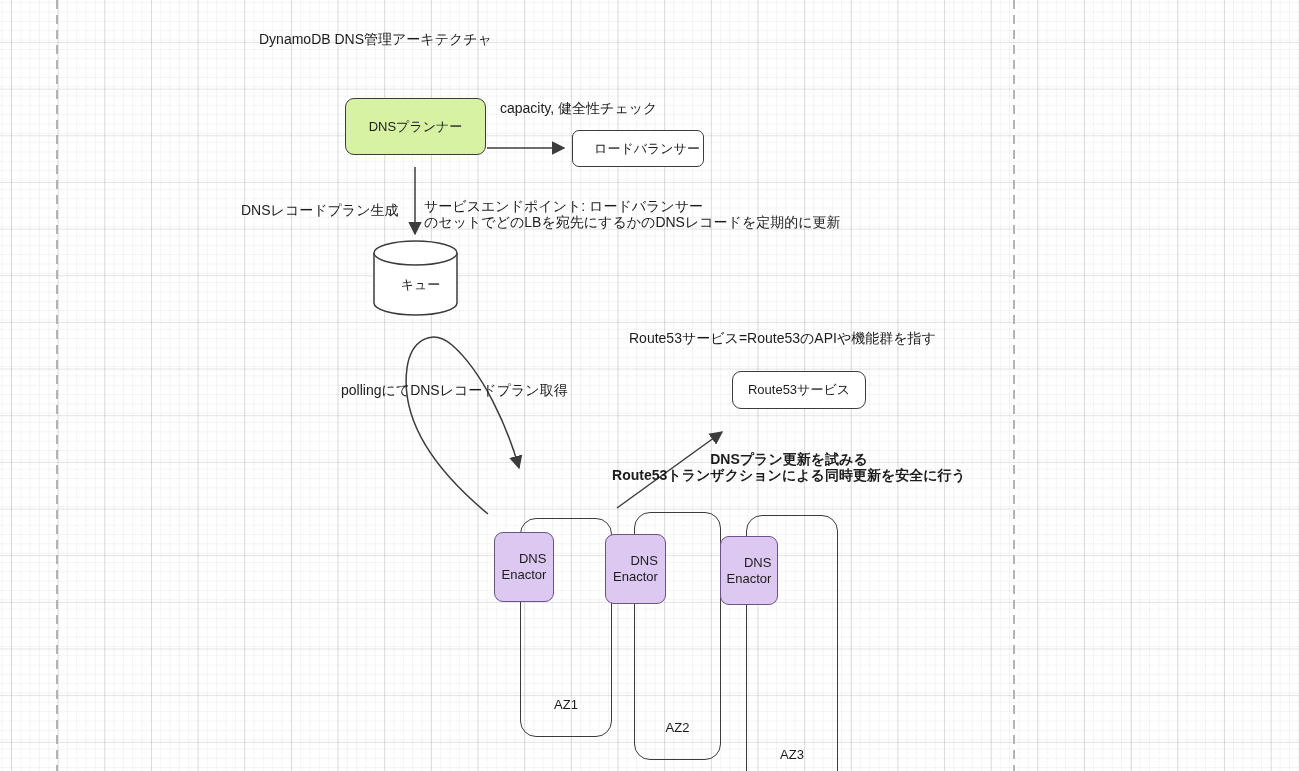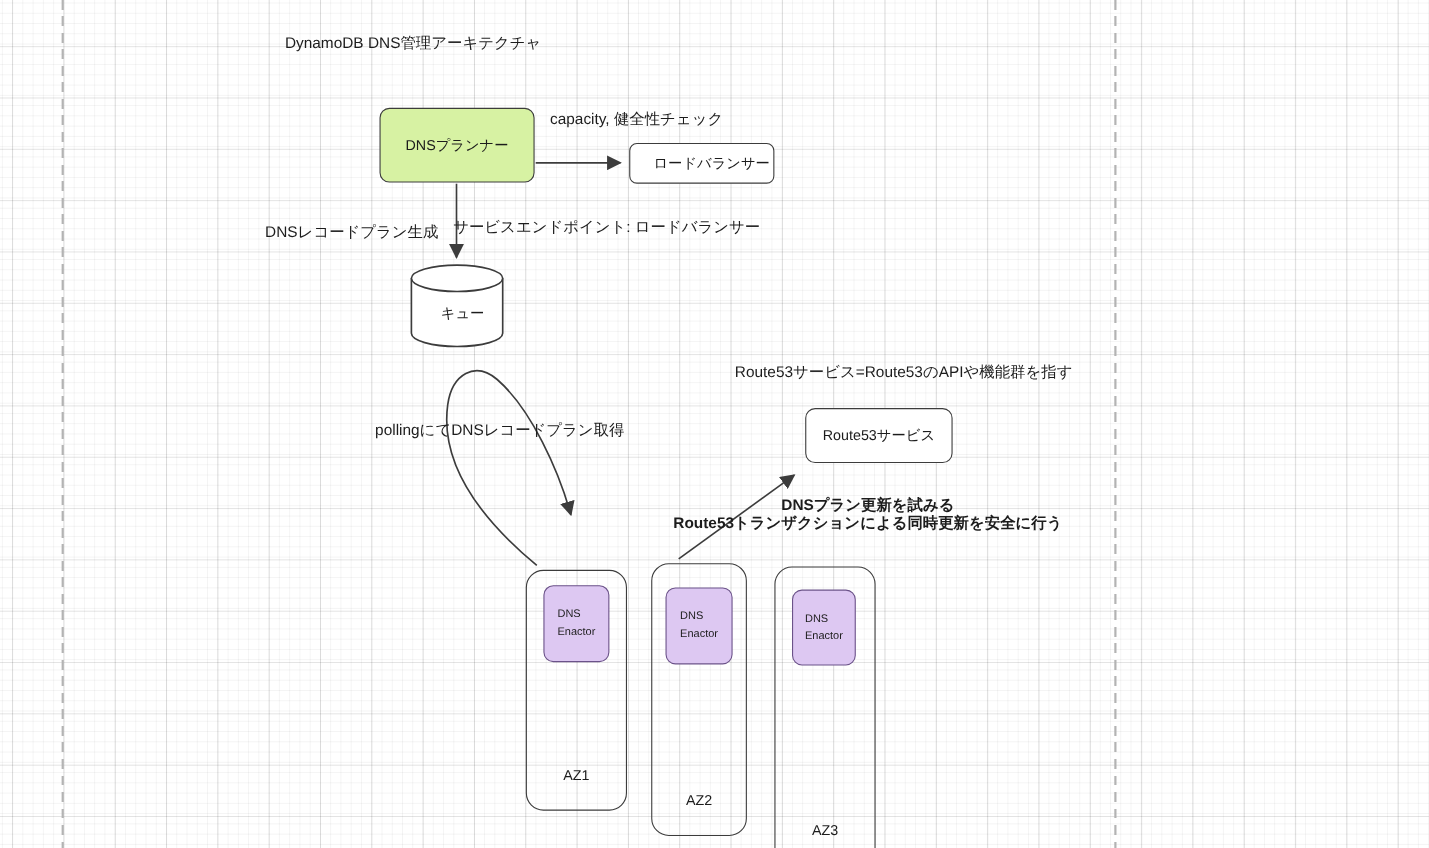--- a/index.html
+++ b/index.html
@@ -25,50 +25,50 @@
   #page-boundary-left{left:56px;}
   #page-boundary-right{left:1013px;}
   svg.overlay{position:absolute;left:0;top:0;z-index:2;}
   .node{
     position:absolute;display:flex;align-items:center;justify-content:center;
     border:1.5px solid var(--stroke,#3c3c3c);border-radius:8px;
     font-size:13px;text-align:center;line-height:16px;z-index:3;
     box-sizing:border-box;background:transparent;
   }
   .fill-white{background:#ffffff;}
-  #node-planner{left:345px;top:98px;width:141px;height:68px;background:var(--planner_fill,#d7f2a3);border-radius:9px;}
+  #node-planner{left:345px;top:98px;width:141px;height:57px;background:var(--planner_fill,#d7f2a3);border-radius:9px;}
   #node-loadbalancer{left:572px;top:130px;width:132px;height:37px;border-radius:7px;padding-left:18px;}
-  #node-route53{left:732px;top:371px;width:134px;height:50px;border-radius:9px;}
+  #node-route53{left:732px;top:371px;width:134px;height:38px;border-radius:9px;}
   .az{
     position:absolute;border:1.4px solid var(--stroke,#3c3c3c);border-radius:16px;
-    z-index:3;box-sizing:border-box;background:transparent;
+    z-index:3;box-sizing:border-box;background:transparent;margin-left:42px;
   }
   #az1{left:478px;top:518px;width:92px;height:219px;}
   #az2{left:592px;top:512px;width:87px;height:248px;}
   #az3{left:704px;top:515px;width:92px;height:272px;}
   .az-label{
     position:absolute;left:0;right:0;bottom:24px;text-align:center;
     font-size:13px;
   }
   .enactor{
     position:absolute;display:flex;align-items:center;justify-content:center;
     background:var(--enactor_fill,#ddc8f2);border:1.4px solid #6b5289;border-radius:9px;
-    font-size:10px;line-height:16px;text-align:left;z-index:4;box-sizing:border-box;
+    font-size:13px;line-height:16px;text-align:right;z-index:4;box-sizing:border-box;
     padding:16px;
   }
   #enactor1{left:494px;top:532px;width:60px;height:70px;}
   #enactor2{left:605px;top:534px;width:61px;height:70px;}
   #enactor3{left:720px;top:536px;width:58px;height:69px;}
   .lbl{position:absolute;font-size:14px;line-height:16px;white-space:nowrap;z-index:5;}
   #diagram-title{left:259px;top:31px;}
   #lbl-capacity{left:500px;top:100px;}
   #lbl-plan-generate{left:241px;top:202px;}
-  #note-endpoint{left:412px;top:198px;}
+  #note-endpoint{left:424px;top:198px;}
   #lbl-polling{left:341px;top:382px;}
-  #note-route53{left:629px;top:330px;margin-left:39px;}
+  #note-route53{left:629px;top:330px;}
   #note-update{left:598px;top:452px;width:382px;text-align:center;white-space:normal;line-height:15.5px;font-weight:bold;}
   #queue-label{left:374px;top:276px;width:93px;text-align:center;white-space:nowrap;z-index:5;position:absolute;font-size:13px;}
 </style>
 </head>
 <body>
 
 <div id="canvas">
 
   <div id="page-boundary-left" class="dashed-v"></div>
   <div id="page-boundary-right" class="dashed-v"></div>
@@ -103,20 +103,21 @@
   <div class="node fill-white" id="node-loadbalancer">
     <span>ロードバランサー</span>
   </div>
 
   <div class="lbl" id="lbl-capacity">capacity, 健全性チェック</div>
 
   <div class="lbl" id="lbl-plan-generate">DNSレコードプラン生成</div>
 
   <div class="lbl" id="note-endpoint">
     <div>サービスエンドポイント: ロードバランサー</div>
+    <div>のセットでどのLBを宛先にするかのDNSレコードを定期的に更新</div>
   </div>
 
   <div id="queue-label">キュー</div>
 
   <div class="lbl" id="lbl-polling">pollingにてDNSレコードプラン取得</div>
 
   <div class="lbl" id="note-route53">Route53サービス=Route53のAPIや機能群を指す</div>
 
   <div class="node fill-white" id="node-route53">
     <span>Route53サービス</span>

